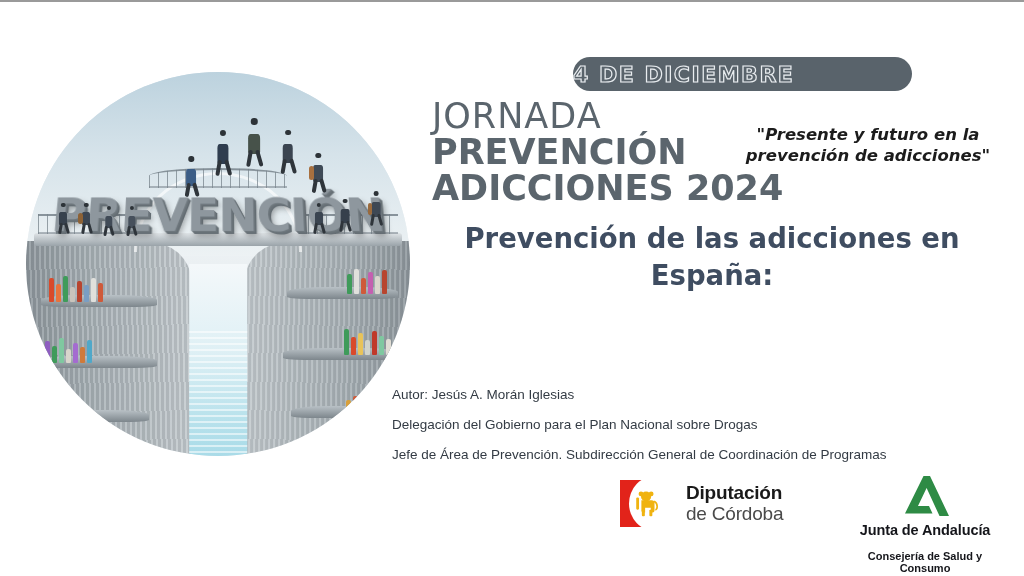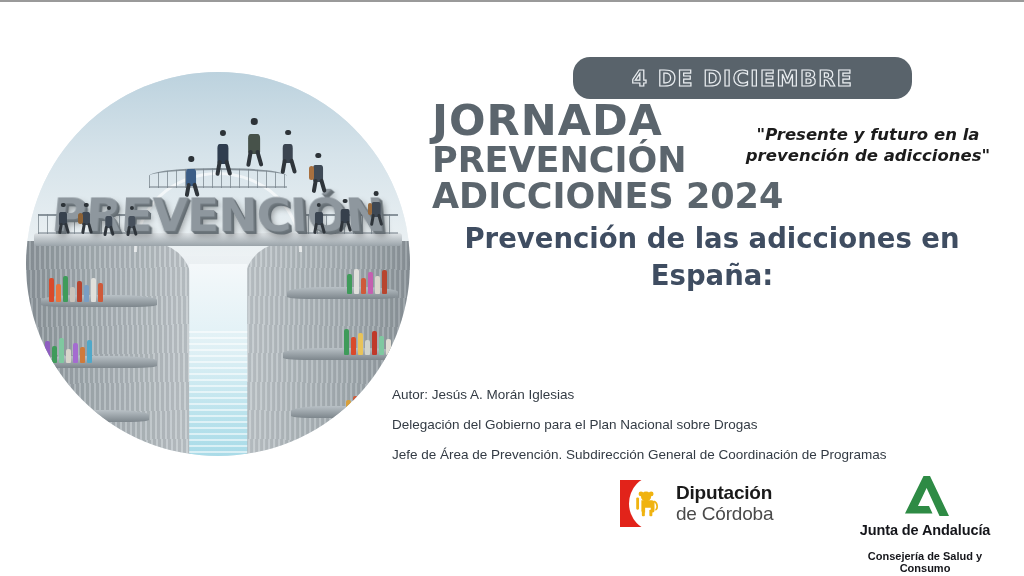--- a/index.html
+++ b/index.html
@@ -139,26 +139,26 @@
     position: absolute; top: 34%; left: -10%; width: 32%; height: 34%;
     border-radius: 3px; background: #a8703f;
   }
 
   
   .date-badge {
     position: absolute;
     left: 573px;
     top: 55px;
     width: 339px;
-    height: 42px;
+    height: 34px;
     border-radius: 17px;
     background: #59636b;
     display: flex;
     align-items: center;
-    justify-content: center;
+    justify-content: flex-start;
   }
   .date-badge span {
     font-family: "DejaVu Sans", sans-serif;
     font-weight: bold;
     font-size: 22px;
     letter-spacing: 1.5px;
     color: #59636b;
     -webkit-text-stroke: 1.2px #e9edf0;
     text-stroke: 1.2px #e9edf0;
   }
@@ -166,22 +166,22 @@
   
   .event-block {
     position: absolute;
     left: 432px;
     top: 96px;
     color: #5b656d;
     line-height: 1.03;
   }
   .event-jornada {
     font-family: "DejaVu Sans", sans-serif;
-    font-size: 43px;
-    font-weight: bold;
+    font-size: 35px;
+    font-weight: normal;
     letter-spacing: 1px;
   }
   .event-line {
     font-family: "DejaVu Sans", sans-serif;
     font-size: 35px;
     font-weight: bold;
     letter-spacing: 0px;
   }
 
   
@@ -231,21 +231,21 @@
     left: 620px;
     top: 466px;
     width: 380px;
     height: 80px;
   }
   .logo-diputacion {
     position: absolute;
     left: 0; top: 12px;
     display: flex;
     align-items: center;
-    gap: 9px;
+    gap: 19px;
   }
   .dip-mark {
     position: relative;
     width: 47px; height: 47px;
     background: #e2231a;
     overflow: hidden;
   }
   .dip-mark .cut {
     position: absolute;
     left: 9px; top: -4px;

